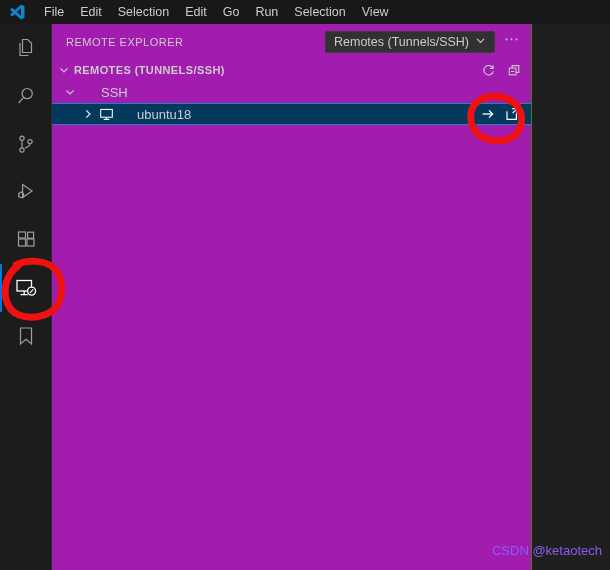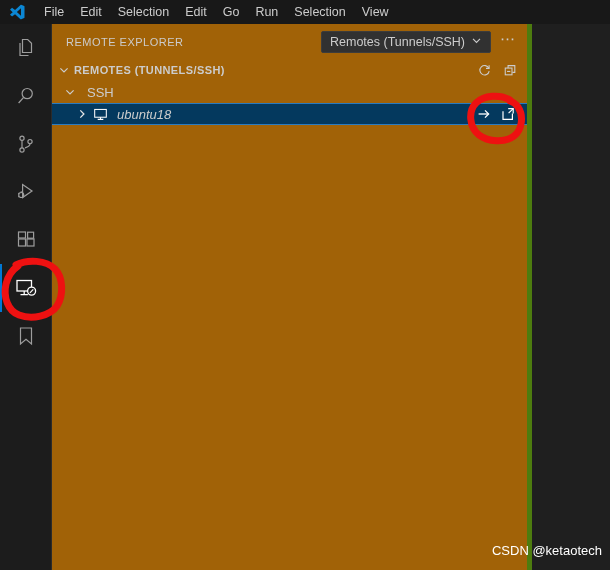--- a/index.html
+++ b/index.html
@@ -76,22 +76,22 @@
     background: transparent;
   }
   .act-item.active .act-indicator { background: #0078d4; }
   .act-icon svg { display: block; }
 
   
   .sidebar {
     position: absolute;
     left: 52px; top: 24px;
     width: 480px; height: 546px;
-    background: #a16207;
-    border-right: 5px solid #4d7c0f;
+    background: #a21caf;
+    border-right: 1px solid #4d7c0f;
     box-sizing: border-box;
     overflow: hidden;
   }
   .pane-title {
     height: 35px;
     display: flex;
     align-items: center;
     padding-left: 14px;
     padding-right: 8px;
     box-sizing: border-box;
@@ -174,31 +174,31 @@
   .tree { padding-top: 0; }
   .tree-row {
     height: 22px;
     display: flex;
     align-items: center;
     box-sizing: border-box;
     cursor: pointer;
     position: relative;
   }
   .tree-row.indent1 { padding-left: 10px; }
-  .tree-row.indent2 { padding-left: 22px; font-style: italic; }
+  .tree-row.indent2 { padding-left: 28px; }
   .tree-row.selected {
     background: #04395e;
     border-top: 1px solid #2a7bc0;
     border-bottom: 1px solid #2a7bc0;
     height: 22px;
   }
   .tree-label {
     font-size: 13px;
     color: #cccccc;
-    margin-left: 9px;
+    margin-left: 23px;
     white-space: nowrap;
   }
   .tree-icon {
     width: 16px; height: 16px;
     display: flex; align-items: center; justify-content: center;
     flex: 0 0 auto;
     margin-left: 2px;
   }
   .row-actions {
     margin-left: auto;
@@ -220,21 +220,21 @@
     position: absolute;
     left: 533px; top: 24px;
     width: 77px; height: 546px;
     background: #1f1f1f;
   }
   .watermark {
     position: absolute;
     right: 8px;
     bottom: 12px;
     font-size: 13px;
-    color: #ffffff;
+    color: #8b5cf6;
     white-space: nowrap;
   }
 
   
   .annot {
     position: absolute;
     pointer-events: none;
   }
   .annot-right { left: 458px; top: 92px; }
   .annot-left { left: -2px; top: 253px; }

